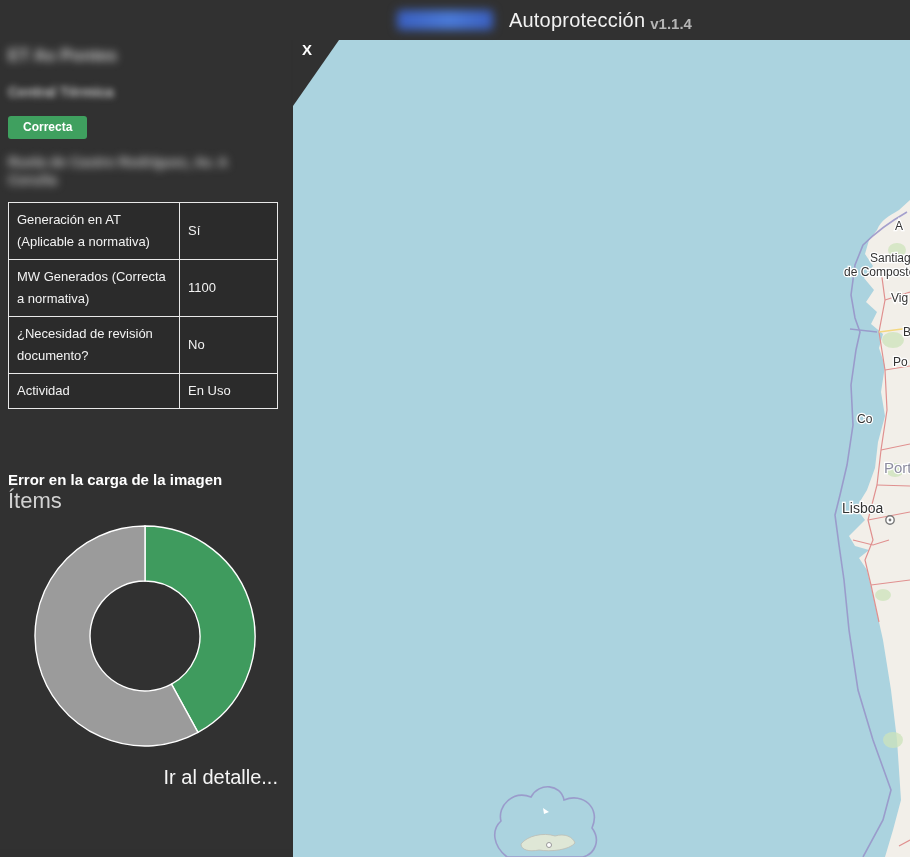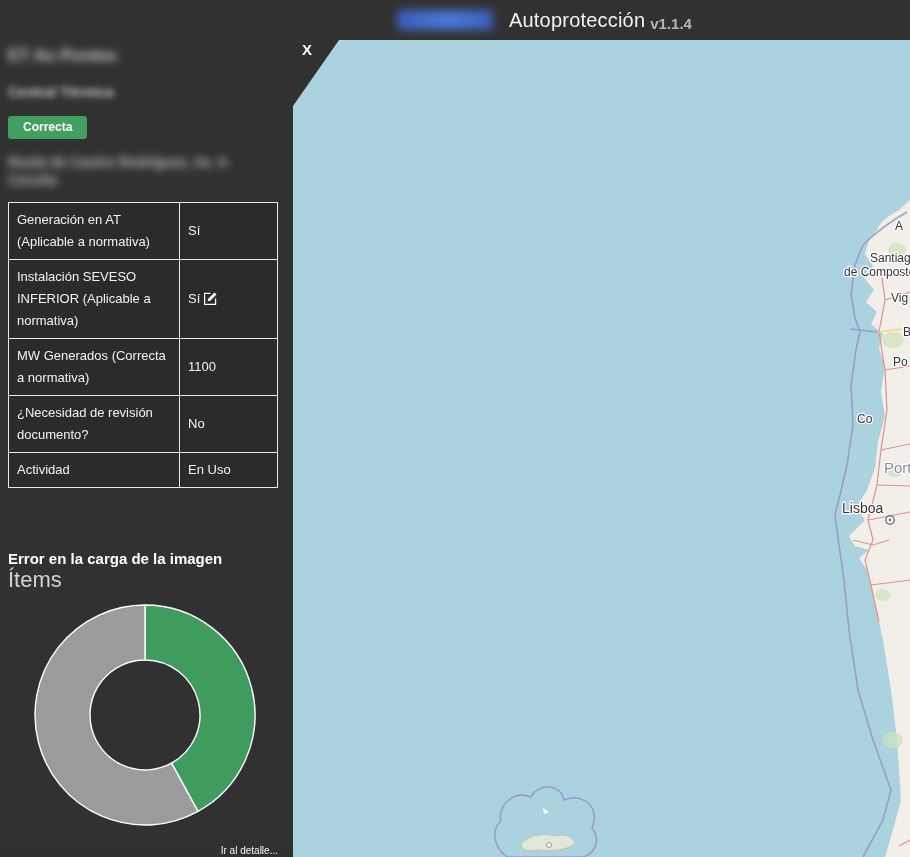--- a/index.html
+++ b/index.html
@@ -30,21 +30,21 @@
   table.attrs td { border: 1px solid #e9e9e9; background: #2b2b2b;
     color: #f2f2f2; font-size: 13px; font-weight: 400; line-height: 22px;
     padding: 6px 8px; vertical-align: middle; }
   table.attrs td.val { width: 98px; margin-top: 8px; }
   .edit-icon { display: inline-block; vertical-align: -2px; margin-left: 4px; cursor: pointer; }
 
   .img-error { margin-top: 62px; font-size: 15px; font-weight: 700; color: #ffffff; }
   .items-title { margin-top: 0; font-size: 22px; font-weight: 400; color: #d2d2d2; }
   .donut-wrap { margin-top: 10px; margin-left: 25px; width: 224px; height: 224px; }
   .detail-link { margin-top: 18px; width: 270px; text-align: right;
-    font-size: 10px; color: #f5f5f5; cursor: pointer; }
+    font-size: 20px; color: #f5f5f5; cursor: pointer; }
 
   
   .map { position: absolute; left: 293px; top: 40px; width: 617px; height: 817px;
     background: #abd3df; overflow: hidden; }
   .map svg { display: block; }
   .map-corner { position: absolute; left: 0; top: 0; width: 48px; height: 68px;
     background: #313131; clip-path: polygon(0 0, 46px 0, 0 66px); }
   .map-close { position: absolute; left: 9px; top: 1px; color: #fff;
     font-size: 15px; font-weight: 700; cursor: pointer; z-index: 6; }
   .map-label { paint-order: stroke; stroke: #ffffff; stroke-width: 2.5px;
@@ -63,27 +63,20 @@
   <div class="facility-name blur-strong">ET As Pontes</div>
   <div class="facility-sub blur-soft">Central Térmica</div>
   <div><span class="badge" id="status-badge" style="background: rgb(63, 160, 95);">Correcta</span></div>
   <div class="address blur-strong">Ruela de Castro Rodríguez, Av. A Coruña</div>
 
   <table class="attrs">
     <tbody id="attrs-body">
         <tr>
           <td>Generación en AT (Aplicable a normativa)</td>
           <td class="val"><span>Sí</span></td>
-        </tr>
-        <tr>
-          <td>Instalación SEVESO INFERIOR (Aplicable a normativa)</td>
-          <td class="val"><span>Sí</span><svg viewBox="0 0 16 16" width="13" height="13" class="edit-icon">
-              <path fill="#ffffff" d="M12.9.6l2.5 2.5-7.7 7.7-3.1.6.6-3.1L12.9.6z"></path>
-              <path fill="#ffffff" d="M13.5 8v6.5h-12v-12H8V1H0v15h15V8h-1.5z"></path>
-            </svg></td>
         </tr>
         <tr>
           <td>MW Generados (Correcta a normativa)</td>
           <td class="val"><span>1100</span></td>
         </tr>
         <tr>
           <td>¿Necesidad de revisión documento?</td>
           <td class="val"><span>No</span></td>
         </tr>
         <tr>

